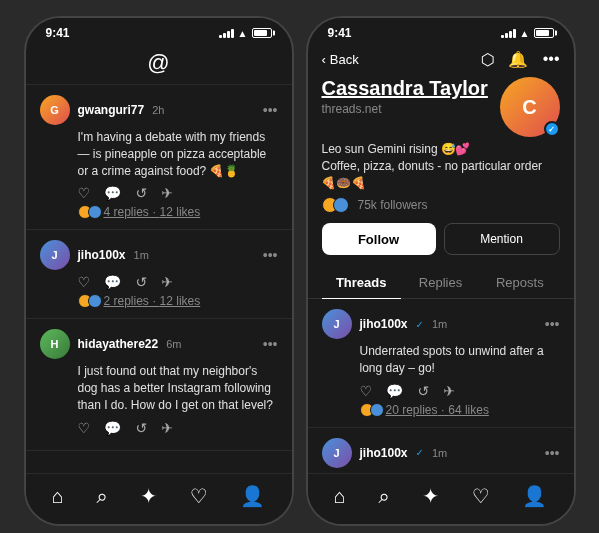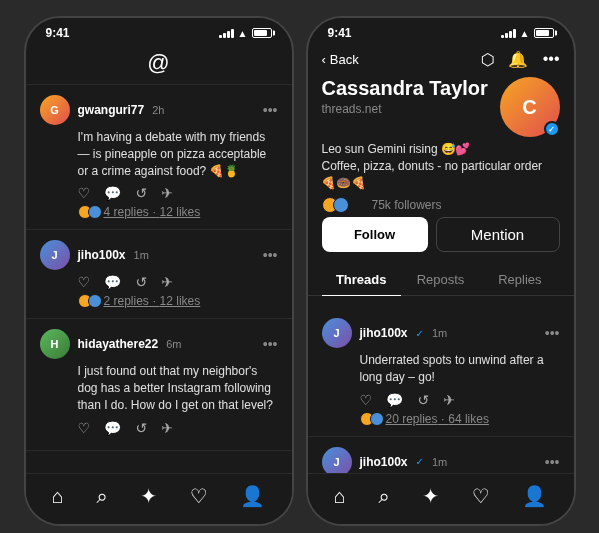--- a/index.html
+++ b/index.html
@@ -239,20 +239,21 @@
       display: flex;
       justify-content: space-between;
       align-items: flex-start;
       margin-bottom: 4px;
     }
     .profile-name {
       font-size: 20px;
       font-weight: 700;
       color: #fff;
       margin-bottom: 2px;
+      text-decoration: underline;
     }
     .profile-handle {
       font-size: 12px;
       color: #888;
     }
     .profile-avatar-large {
       width: 60px;
       height: 60px;
       border-radius: 50%;
       background: linear-gradient(135deg, #f6a623, #e04e4e);
@@ -281,22 +282,22 @@
     }
     .profile-bio {
       font-size: 12px;
       color: #e0e0e0;
       line-height: 1.4;
       margin-bottom: 6px;
     }
     .profile-followers {
       display: flex;
       align-items: center;
-      gap: 20px;
-      margin-bottom: 4px;
+      gap: 6px;
+      margin-bottom: 10px;
     }
     .followers-mini-avs {
       display: flex;
     }
     .f-mini-av {
       width: 16px;
       height: 16px;
       border-radius: 50%;
       border: 1.5px solid #1a1a1a;
       margin-right: -5px;
@@ -308,44 +309,44 @@
       color: #888;
       margin-left: 8px;
     }
     .profile-actions {
       display: flex;
       gap: 8px;
       margin-bottom: 12px;
     }
     .btn-follow {
       flex: 1;
-      padding: 0;
+      padding: 8px;
       background: #fff;
       color: #000;
       border: none;
       border-radius: 8px;
       font-size: 13px;
       font-weight: 600;
       cursor: pointer;
     }
     .btn-mention {
       flex: 1;
       padding: 8px;
       background: transparent;
       color: #fff;
       border: 1px solid #444;
       border-radius: 8px;
-      font-size: 15px;
+      font-size: 12px;
       font-weight: 500;
       cursor: pointer;
     }
     .profile-tabs {
       display: flex;
       border-bottom: 1px solid #333;
-      margin: 12px -14px;
+      margin: 0 -14px;
       padding: 0 14px;
     }
     .tab {
       flex: 1;
       text-align: center;
       padding: 8px 0;
       font-size: 13px;
       color: #888;
       cursor: pointer;
       position: relative;
@@ -537,22 +538,22 @@
         <span class="followers-count">75k followers</span>
       </div>
 
       <div class="profile-actions">
         <button class="btn-follow">Follow</button>
         <button class="btn-mention">Mention</button>
       </div>
 
       <div class="profile-tabs">
         <div class="tab active">Threads</div>
+        <div class="tab">Replies</div>
         <div class="tab">Reposts</div>
-        <div class="tab">Replies</div>
       </div>
     </div>
 
     <div class="profile-feed">
 
       <div class="post">
         <div class="post-header">
           <div class="post-user-info">
             <div class="avatar av2">J</div>
             <span class="username">jiho100x</span>

